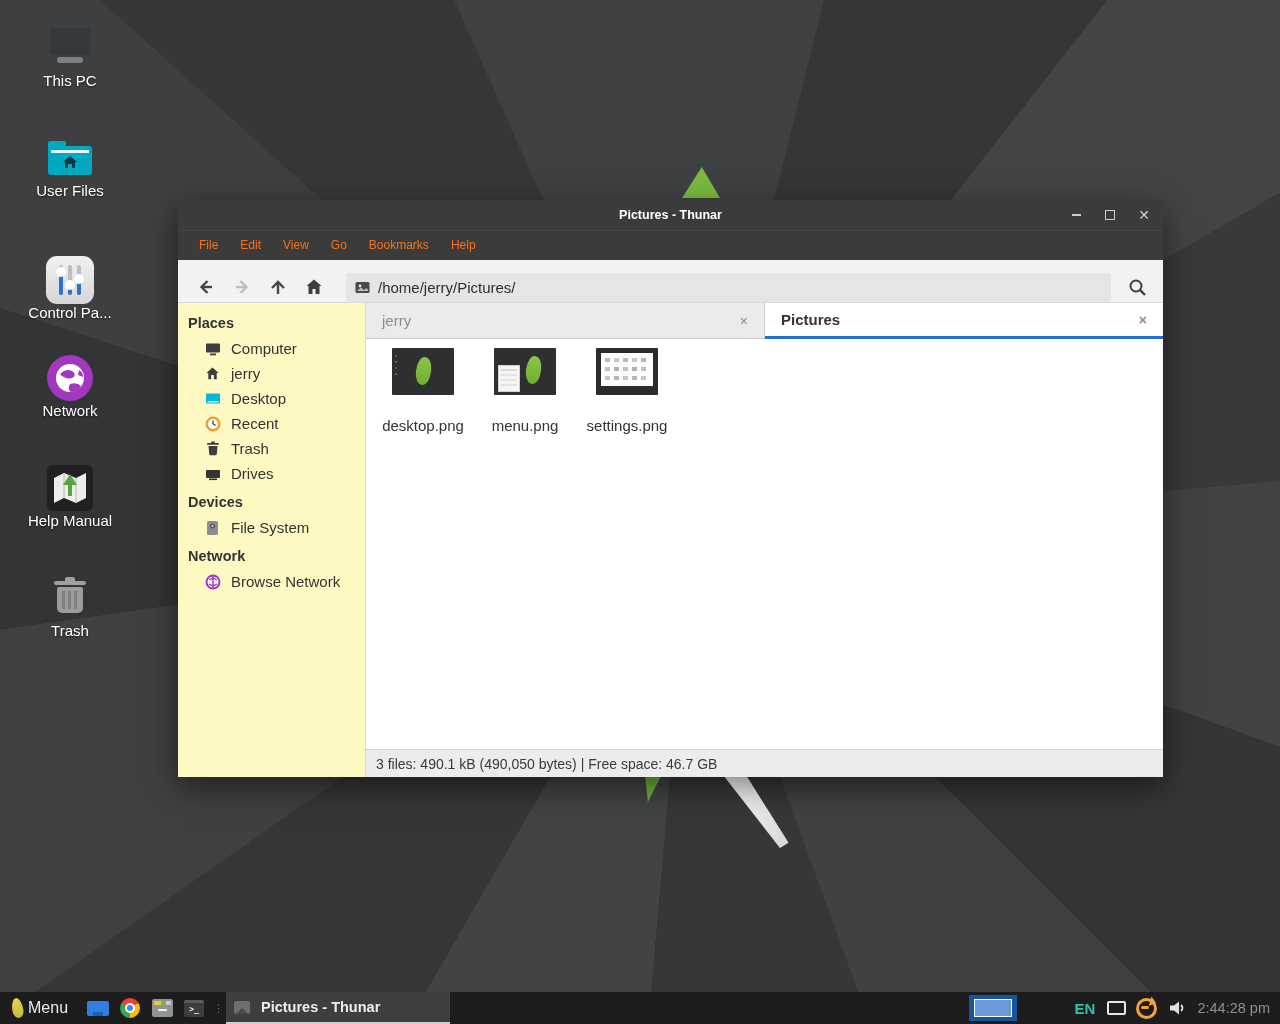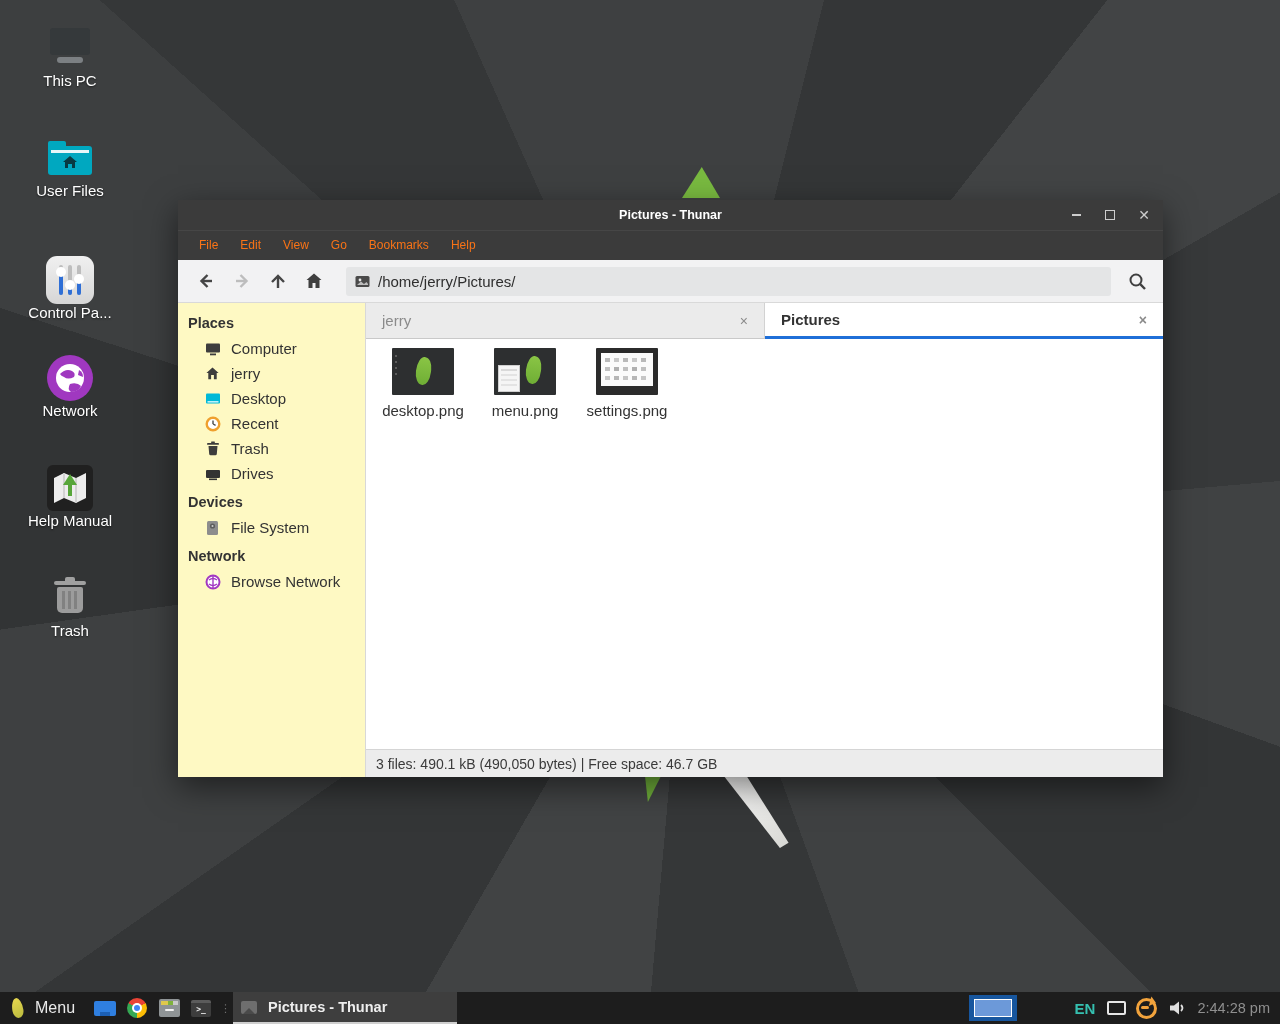--- a/index.html
+++ b/index.html
@@ -52,40 +52,40 @@
     flex-direction:column;box-shadow:0 10px 30px rgba(0,0,0,.5);}
   .titlebar{height:30px;background:#3b3b3b;display:flex;align-items:center;position:relative;flex:none;}
   .titlebar .title{flex:1;text-align:center;color:#fff;font-weight:bold;font-size:12.5px;}
   .win-controls{position:absolute;right:12px;top:0;height:100%;display:flex;gap:20px;align-items:center;}
   .wc{color:#cdcdcd;display:flex;align-items:center;justify-content:center;width:14px;height:14px;font-size:14px;}
   .wc .minbar{width:9px;height:2px;background:#cdcdcd;}
   .wc .maxbox{width:8px;height:8px;border:1.5px solid #cdcdcd;}
   .menubar{height:30px;background:#3b3b3b;display:flex;align-items:center;padding-left:10px;flex:none;
     box-shadow:inset 0 1px 0 #464646;}
   .mi{color:#f97316;font-size:12px;padding:4px 11px;}
-  .toolbar{height:43px;background:#f2f2f3;display:flex;align-items:center;padding:0 8px 0 10px;
+  .toolbar{height:43px;background:#f2f2f3;display:flex;align-items:flex-end;padding:0 8px 0 10px;
     border-bottom:1px solid #d9d9d9;flex:none;box-sizing:border-box;}
   .tb-btn{width:36px;height:30px;display:flex;align-items:center;justify-content:center;flex:none;}
   .pathbar{flex:1;height:29px;background:#e4e5e6;border-radius:3px;display:flex;align-items:center;
     padding:0 9px;gap:8px;margin:0 8px 0 14px;min-width:0;}
   .pathbar .ptxt{font-size:15px;color:#2e2e2e;white-space:nowrap;}
   .content{flex:1;display:flex;min-height:0;}
   .sidebar{width:188px;background:#fef9c3;border-right:1px solid #d8d8d8;padding-top:4px;
     box-sizing:border-box;flex:none;}
   .sb-header{font-weight:bold;font-size:14.5px;color:#333;padding:8px 10px 5px;}
   .sb-item{display:flex;align-items:center;gap:10px;padding:4px 8px 4px 26px;font-size:15px;color:#333;}
   .sb-ic{width:17px;height:17px;flex:none;display:flex;align-items:center;justify-content:center;}
   .rightpane{flex:1;display:flex;flex-direction:column;min-width:0;background:#fff;}
   .tabstrip{height:36px;display:flex;flex:none;background:#e3e3e3;}
   .tab{flex:1;display:flex;align-items:center;font-size:15px;padding:0 16px;box-sizing:border-box;min-width:0;}
   .tab .close{margin-left:auto;color:#8b8b8b;font-size:14px;line-height:1;}
   .tab-inactive{background:#ebebeb;color:#8b8b8b;border-right:1px solid #d2d2d2;border-bottom:1px solid #c9c9c9;}
   .tab-active{background:#fff;color:#333;border-bottom:3px solid #1f6fd8;font-weight:bold;}
   .fileview{flex:1;background:#fff;display:flex;align-items:flex-start;padding:9px 0 0 6px;min-height:0;}
-  .file{width:102px;display:flex;flex-direction:column;align-items:center;gap:7px;flex:none;}
+  .file{width:102px;display:flex;flex-direction:column;align-items:center;gap:22px;flex:none;}
   .thumb{width:62px;height:47px;position:relative;background:#2d2f30;border-radius:1px;overflow:hidden;}
   .leaf{position:absolute;width:15px;height:28px;background:linear-gradient(#8ac545,#6fae35);
     border-radius:50% 50% 50% 50%/55% 45% 50% 50%;transform:rotate(7deg);}
   .thumb-rail{position:absolute;left:3px;top:7px;width:2px;height:22px;
     background:repeating-linear-gradient(#5c5c5c 0 2px,transparent 2px 6px);}
   .menu-panel{position:absolute;left:4px;bottom:3px;width:22px;height:27px;background:#f5f5f5;
     border:1px solid #cfcfcf;box-sizing:border-box;}
   .menu-panel i{position:absolute;left:2px;top:3px;width:16px;height:2px;background:#d9d9d9;
     box-shadow:0 5px #e3e3e3,0 10px #e3e3e3,0 15px #e3e3e3;}
   .set-inner{position:absolute;left:5px;top:5px;width:52px;height:33px;background:#fbfbfb;}
@@ -94,21 +94,21 @@
       0 9px #c0c0c0,9px 9px #b0b0b0,18px 9px #c0c0c0,27px 9px #b0b0b0,36px 9px #c0c0c0,
       0 18px #c6c6c6,9px 18px #b6b6b6,18px 18px #c6c6c6,27px 18px #b6b6b6,36px 18px #c6c6c6;}
   .file .name{font-size:15px;color:#333;}
   .statusbar{height:28px;background:#ececec;border-top:1px solid #d5d5d5;display:flex;
     align-items:center;padding:0 10px;font-size:14px;color:#3a3a3a;flex:none;box-sizing:border-box;}
   
   .taskbar{position:absolute;left:0;bottom:0;width:1280px;height:32px;background:#1d1d1d;
     display:flex;align-items:center;z-index:5;}
   .mint-leaf{width:11px;height:20px;margin-left:12px;background:linear-gradient(160deg,#ead94f,#b9ba3f);
     border-radius:50% 50% 50% 50%/62% 62% 38% 38%;transform:rotate(-10deg);flex:none;}
-  .menu-label{color:#e9e9e9;font-size:16px;margin:0 14px 0 12px;}
+  .menu-label{color:#e9e9e9;font-size:16px;margin:0 14px 0 5px;}
   .tb-ic{flex:none;display:flex;align-items:center;justify-content:center;width:32px;height:32px;}
   .showdesk{width:22px;height:15px;border-radius:2px;background:#2f7fe0;position:relative;}
   .showdesk:after{content:"";position:absolute;left:6px;bottom:0;width:10px;height:4px;background:#1c5fb4;}
   .chrome{width:20px;height:20px;border-radius:50%;position:relative;
     background:conic-gradient(from -60deg,#ea4335 0 120deg,#fbbc05 120deg 240deg,#34a853 240deg 360deg);}
   .chrome:before{content:"";position:absolute;left:5px;top:5px;width:10px;height:10px;border-radius:50%;background:#fff;}
   .chrome:after{content:"";position:absolute;left:7px;top:7px;width:6px;height:6px;border-radius:50%;background:#4285f4;}
   .cabinet{width:21px;height:18px;border-radius:2px;background:#8f9496;position:relative;}
   .cabinet:before{content:"";position:absolute;left:2px;top:2px;width:17px;height:4px;
     background:linear-gradient(90deg,#e0c94d 0 40%,#7fb33c 40% 70%,#c9c9c9 70%);}

